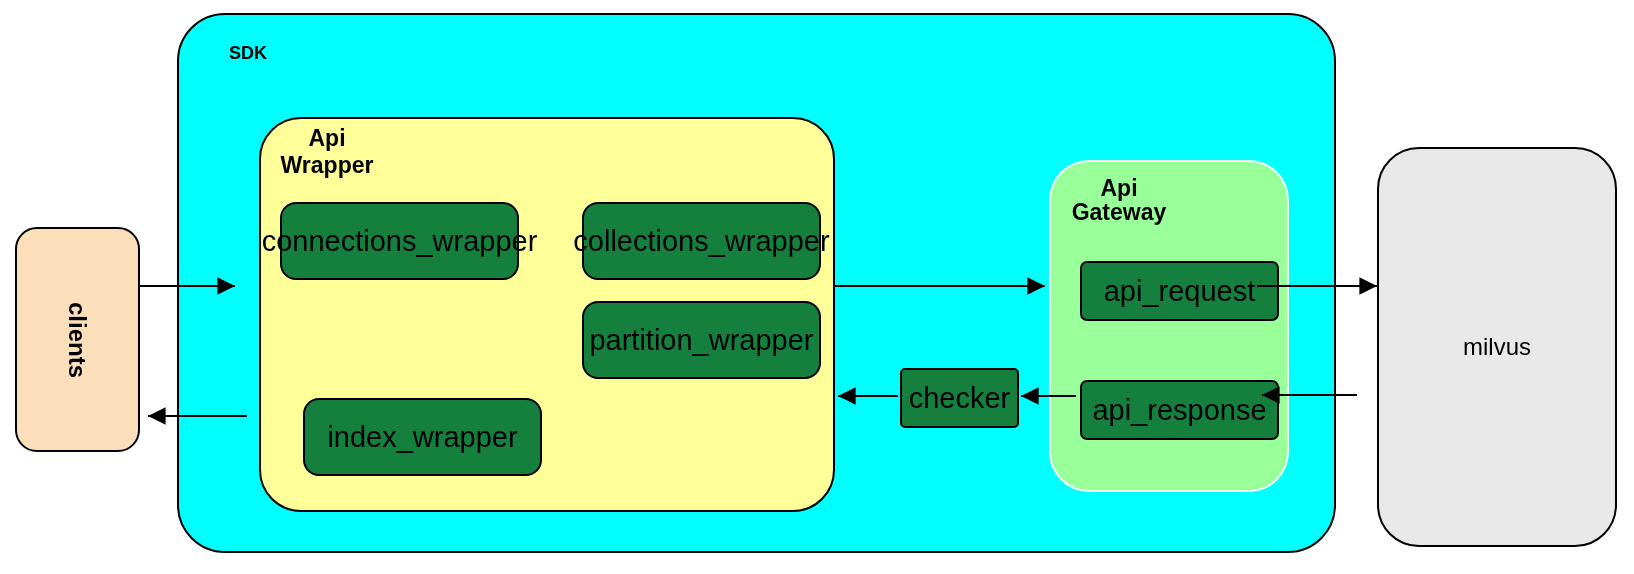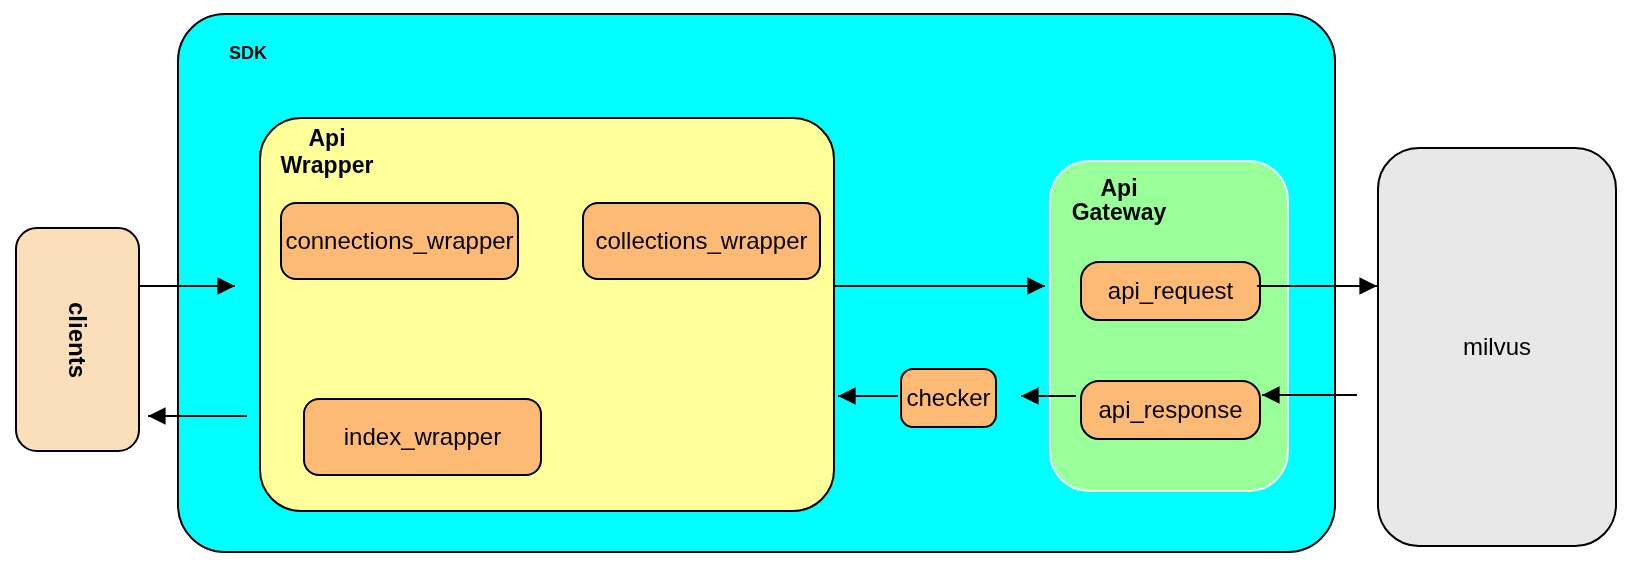--- a/index.html
+++ b/index.html
@@ -59,32 +59,32 @@
     left:1377px;top:147px;width:240px;height:400px;
     background:var(--c-gray,#E8E8E8);
     border:2.5px solid var(--c-stroke,#000);
     border-radius:42px;
     display:flex;align-items:center;justify-content:center;
     font-weight:normal;font-size:24px;
   }
 
   
   .white-node{
-    background:#fdba74;
+    background:#15803d;
     border:2px solid var(--c-stroke,#000);
     display:flex;align-items:center;justify-content:center;
-    font-size:24px;white-space:nowrap;
+    font-size:29px;white-space:nowrap;
   }
   .wrap-item{width:239px;height:78px;border-radius:16px;}
   .col1{left:19px;}  .col2{left:321px;}
   .row1{top:83px;}   .row2{top:182px;}  .row3{top:279px;margin-left:23px;}
-  .gw-item{width:181px;height:60px;border-radius:19px;left:29px;}
+  .gw-item{width:199px;height:60px;border-radius:7px;left:29px;}
   .gw-row1{top:99px;} .gw-row2{top:218px;}
   .checker-box{
-    left:898px;top:366px;width:97px;height:60px;border-radius:13px;
+    left:898px;top:366px;width:119px;height:60px;border-radius:5px;
   }
 
   .edges{position:absolute;left:0;top:0;width:1634px;height:574px;pointer-events:none;}
   .edges line{stroke:var(--c-stroke,#000);stroke-width:2.2;}
 </style>
 </head>
 <body>
 
 <div class="canvas">
 
@@ -98,20 +98,23 @@
     <div class="node wrapper-box" style="left:80px;top:102px;">
       <div class="wrapper-label">
         <div>Api</div>
         <div>Wrapper</div>
       </div>
       <div class="node white-node wrap-item col1 row1">
           <span>connections_wrapper</span>
         </div>
       <div class="node white-node wrap-item col2 row1">
           <span>collections_wrapper</span>
+        </div>
+      <div class="node white-node wrap-item col2 row2">
+          <span>partition_wrapper</span>
         </div>
       <div class="node white-node wrap-item col1 row3">
           <span>index_wrapper</span>
         </div>
     </div>
 
     <div class="node white-node checker-box" style="left:721px;top:353px;">
       <span>checker</span>
     </div>
 

